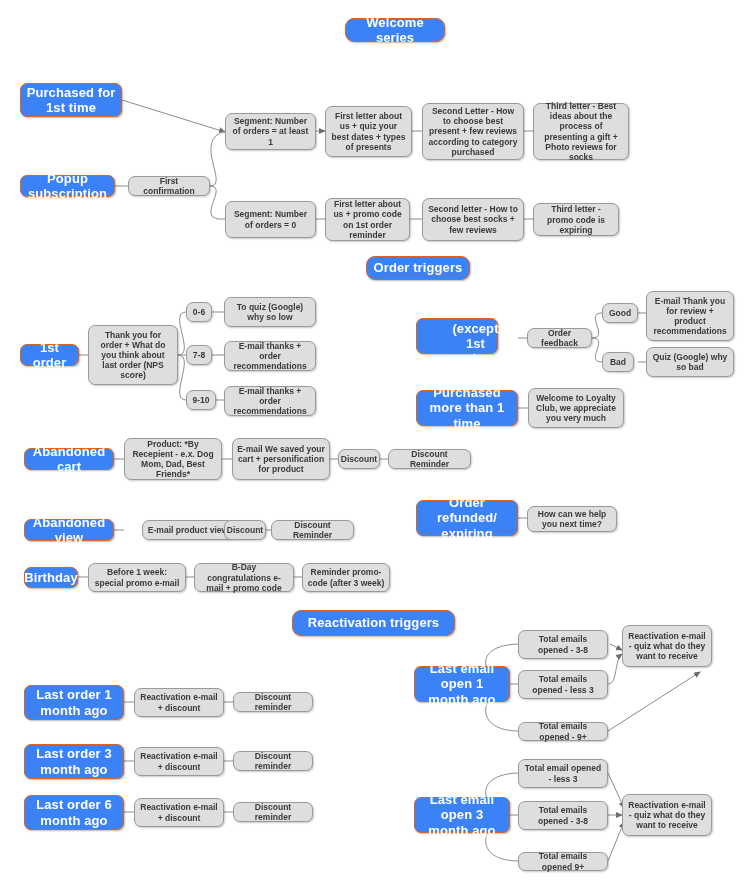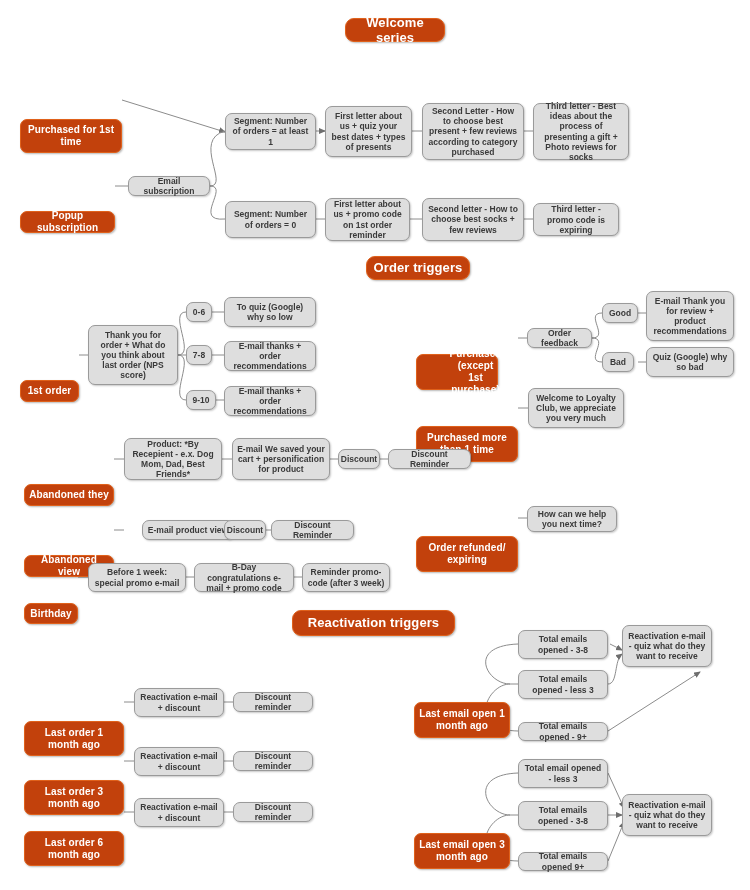--- a/index.html
+++ b/index.html
@@ -26,41 +26,41 @@
     display:flex;
     align-items:center;
     justify-content:center;
     text-align:center;
     border-radius:7px;
     line-height:1.18;
     padding:2px 4px;
     z-index:2;
   }
   .orange{
-    background:#c2410c;
+    background:#3b82f6;
     color:#ffffff;
     font-weight:bold;
     border:1px solid #E0611B;
     box-shadow:1px 1px 2px rgba(0,0,0,0.28);
     letter-spacing:.1px;
   }
   .gray{
     background:#DEDEDE;
     color:#3A3A3A;
     border:1px solid #9A9A9A;
     font-weight:bold;
     box-shadow:1px 1px 2px rgba(0,0,0,0.22);
   }
   .title{
     border-radius:9px;
     font-size:13px;
     z-index:3;
   }
   .f85{font-size:8.5px;}
-  .f10{font-size:10px;margin-top:36px;}
+  .f10{font-size:13px;}
 </style>
 </head>
 <body>
 
 <div id="canvas">
 
   <svg class="lines" viewBox="0 0 750 890">
     <defs>
       <marker id="arrow" markerWidth="7" markerHeight="7" refX="6" refY="3" orient="auto">
         <path d="M0,0 L7,3 L0,6 z" fill="#6E6E6E"></path>
@@ -141,21 +141,21 @@
   <div class="node orange title" style="left:345px;top:18px;width:100px;height:24px;">Welcome series</div>
 
   <div class="node orange title" style="left:366px;top:256px;width:104px;height:24px;">Order triggers</div>
 
   <div class="node orange title" style="left:292px;top:610px;width:163px;height:26px;">Reactivation triggers</div>
 
   <div class="node orange f10" style="left:20px;top:83px;width:102px;height:34px;">Purchased for 1st time</div>
 
   <div class="node orange f10" style="left:20px;top:175px;width:95px;height:22px;">Popup subscription</div>
 
-  <div class="node gray f85" style="left:128px;top:176px;width:82px;height:20px;">Email subscription</div>
+  <div class="node gray f85" style="left:128px;top:176px;width:82px;height:20px;">First confirmation</div>
 
   <div class="node gray f85" style="left:225px;top:113px;width:91px;height:37px;">Segment: Number of orders = at least 1</div>
 
   <div class="node gray f85" style="left:325px;top:106px;width:87px;height:51px;">First letter about us + quiz your best dates + types of presents</div>
 
   <div class="node gray f85" style="left:422px;top:103px;width:102px;height:57px;">Second Letter - How to choose best present + few reviews according to category purchased</div>
 
   <div class="node gray f85" style="left:533px;top:103px;width:96px;height:57px;">Third letter - Best ideas about the process of presenting a gift + Photo reviews for socks</div>
 
   <div class="node gray f85" style="left:225px;top:201px;width:91px;height:37px;">Segment: Number of orders = 0</div>
@@ -186,21 +186,21 @@
   <div class="node gray f85" style="left:602px;top:303px;width:36px;height:20px;">Good</div>
   <div class="node gray f85" style="left:646px;top:291px;width:88px;height:50px;">E-mail Thank you for review + product recommendations</div>
 
   <div class="node gray f85" style="left:602px;top:352px;width:32px;height:20px;">Bad</div>
   <div class="node gray f85" style="left:646px;top:347px;width:88px;height:30px;">Quiz (Google) why so bad</div>
 
   <div class="node orange f10" style="left:416px;top:390px;width:102px;height:36px;">Purchased more than 1 time</div>
 
   <div class="node gray f85" style="left:528px;top:388px;width:96px;height:40px;">Welcome to Loyalty Club, we appreciate you very much</div>
 
-  <div class="node orange f10" style="left:24px;top:448px;width:90px;height:22px;">Abandoned they</div>
+  <div class="node orange f10" style="left:24px;top:448px;width:90px;height:22px;">Abandoned cart</div>
 
   <div class="node gray f85" style="left:124px;top:438px;width:98px;height:42px;">Product: *By Recepient - e.x. Dog Mom, Dad, Best Friends*</div>
 
   <div class="node gray f85" style="left:232px;top:438px;width:98px;height:42px;">E-mail We saved your cart + personification for product</div>
 
   <div class="node gray f85" style="left:338px;top:449px;width:42px;height:20px;">Discount</div>
 
   <div class="node gray f85" style="left:388px;top:449px;width:83px;height:20px;">Discount Reminder</div>
 
   <div class="node orange f10" style="left:24px;top:519px;width:90px;height:22px;">Abandoned view</div>

